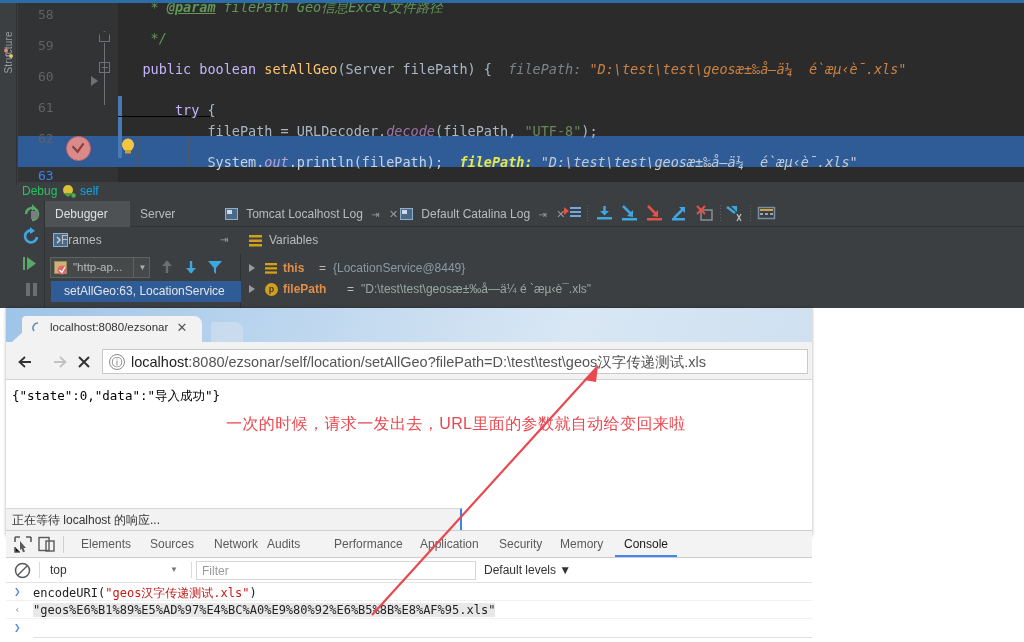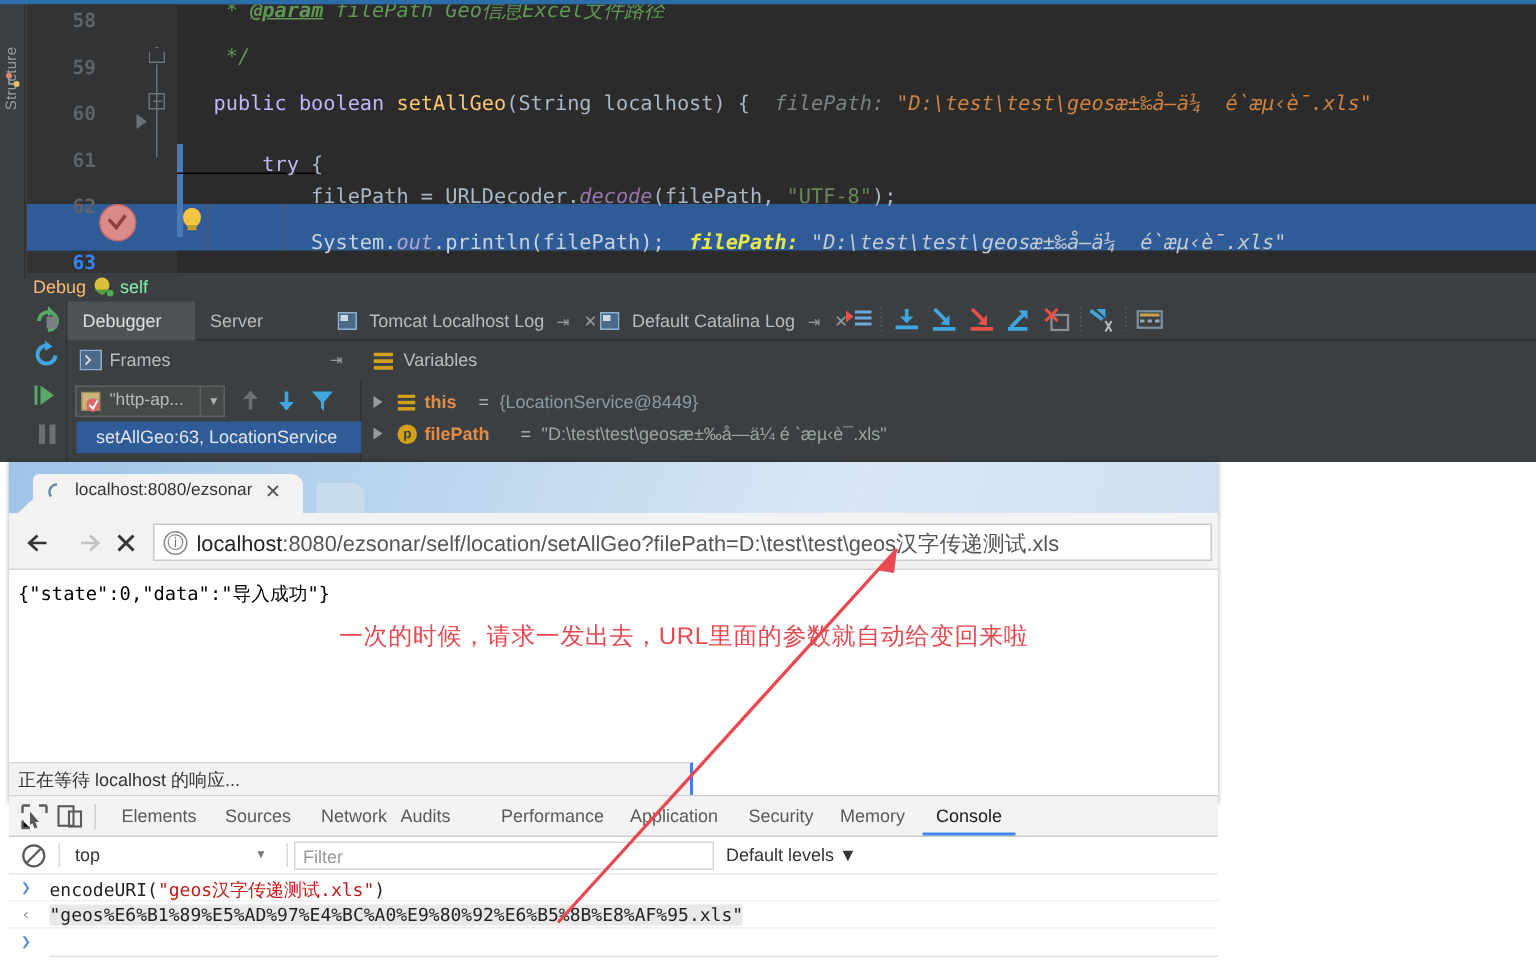--- a/index.html
+++ b/index.html
@@ -13,22 +13,22 @@
   #struct-strip { position:absolute; left:0; top:3px; width:17px; height:182px; background:#3c3f41;
                   border-right:1px solid #2f3133; }
   #struct-label { position:absolute; left:-21px; top:30px; width:64px; height:17px;
                   transform:rotate(-90deg); color:#9b9fa3; font-size:10px; white-space:nowrap;
                   letter-spacing:0.2px; }
   #struct-icon { position:absolute; left:3px; top:45px; width:11px; height:11px; }
 
   #editor { position:absolute; left:18px; top:3px; width:1006px; height:179px; background:#2b2b2b;
             overflow:hidden; }
   #gutter { position:absolute; left:0; top:0; width:100px; height:179px; background:#313335; }
-  .lnum { position:absolute; left:20px; width:26px; text-align:right; color:#606366;
-          font-family:"DejaVu Sans Mono", monospace; font-size:13px;font-weight:bold; }
+  .lnum { position:absolute; left:20px; width:26px; text-align:left; color:#606366;
+          font-family:"DejaVu Sans Mono", monospace; font-size:13px; }
   .codeline { position:absolute; left:100px; white-space:pre; font-family:"DejaVu Sans Mono", monospace;
               font-size:13.5px; height:31px; line-height:31px; }
   .hl-row { position:absolute; left:0; width:1006px; height:31px; background:#2f5b97; }
   .hl-gut { position:absolute; left:0; width:100px; height:31px; background:#2f5b97; }
   .c-kw { color:#c4b5fd; }
   .c-cmt { color:#629755; font-style:italic; }
   .c-cmt-b { color:#629755; font-style:italic; font-weight:bold; text-decoration:underline; }
   .c-txt { color:#a9b7c6; }
   .c-fn  { color:#ffc66d; }
   .c-str { color:#6a8759; }
@@ -42,23 +42,23 @@
   #bluebar-62 { position:absolute; left:100px; top:93px; width:4px; height:62px; background:#4a7ab5; }
   .fold { position:absolute; width:11px; height:11px; border:1px solid #6e7276; }
   #marker-line { position:absolute; left:86px; top:40px; width:1px; height:62px; background:#6e7276; }
   #bp-63 { position:absolute; left:48px; top:133px; width:25px; height:25px; border-radius:50%;
            background:#db8a8a; border:1px solid #c26767; }
   #bulb-63 { position:absolute; left:102px; top:135px; width:16px; height:18px; }
   .vsep { position:absolute; width:1px; background:#4a5a6e; }
 
   
   #dbg-header { position:absolute; left:18px; top:182px; width:1006px; height:19px; background:#3c3f41; }
-  #dbg-title { position:absolute; left:4px; top:2px; color:#fdba74; font-size:12px; }
+  #dbg-title { position:absolute; left:4px; top:2px; color:#22c55e; font-size:12px; }
   #dbg-icon { position:absolute; left:43px; top:2px; width:16px; height:15px; }
-  #dbg-self { position:absolute; left:62px; top:2px; color:#86efac; font-size:12px; }
+  #dbg-self { position:absolute; left:62px; top:2px; color:#0ea5e9; font-size:12px; }
 
   #dbg-left-tb { position:absolute; left:18px; top:201px; width:27px; height:107px; background:#3c3f41;
                  border-right:1px solid #2f3133; }
   .dbg-lbtn { position:absolute; left:3px; width:21px; height:21px; }
 
   #tabstrip { position:absolute; left:45px; top:201px; width:979px; height:26px; background:#3c3f41;
               border-bottom:1px solid #2f3133; }
   .dtab { position:absolute; top:0; height:26px; color:#bbbbbb; font-size:12px; line-height:26px;
           padding:0 10px; white-space:nowrap; }
   .dtab.active { background:#4e5254; color:#e0e0e0; }
@@ -226,21 +226,21 @@
 
     <div class="lnum" style="top:4px;">58</div>
     <div class="lnum" style="top:35px;">59</div>
     <div class="lnum" style="top:66px;">60</div>
     <div class="lnum" style="top:97px;">61</div>
     <div class="lnum" style="top:128px;">62</div>
     <div class="lnum" style="top:165px; color:#3b82f6;">63</div>
 
     <div class="codeline" style="top:-11px;"><span class="c-cmt">    * </span><span class="c-cmt-b">@param</span><span class="c-cmt"> filePath Geo信息Excel文件路径</span></div>
     <div class="codeline" style="top:20px;"><span class="c-cmt">    */</span></div>
-    <div class="codeline" style="top:51px;"><span class="c-kw">   public boolean </span><span class="c-fn">setAllGeo</span><span class="c-txt">(</span><span class="c-txt">String localhost</span><span class="c-txt">) {  </span><span class="c-hint">filePath: </span><span class="c-hintv">"D:\test\test\geosæ±‰å­—ä¼  é`æµ‹è¯.xls"</span></div>
+    <div class="codeline" style="top:51px;"><span class="c-kw">   public boolean </span><span class="c-fn">setAllGeo</span><span class="c-txt">(</span><span class="c-txt">Server filePath</span><span class="c-txt">) {  </span><span class="c-hint">filePath: </span><span class="c-hintv">"D:\test\test\geosæ±‰å­—ä¼  é`æµ‹è¯.xls"</span></div>
     <div class="codeline" style="top:92px;text-decoration:underline;"><span class="c-kw">       try </span><span class="c-txt">{</span></div>
     <div class="codeline" style="top:113px;"><span class="c-txt">           filePath = URLDecoder.</span><span class="c-fld">decode</span><span class="c-txt">(filePath, </span><span class="c-str">"UTF-8"</span><span class="c-txt">);</span></div>
     <div class="codeline" style="top:144px;"><span class="c-hl-txt">           System.</span><span class="c-hl-fld">out</span><span class="c-hl-txt">.println(filePath);  </span><span class="c-hl-hint">filePath: </span><span class="c-hl-hintv">"D:\test\test\geosæ±‰å­—ä¼  é`æµ‹è¯.xls"</span></div>
     <div class="codeline" style="top:175px;"></div>
   </div>
 
   <div id="dbg-header">
     <div id="dbg-title">Debug</div>
     <svg id="dbg-icon" viewBox="0 0 16 15">
       <circle cx="7" cy="6" r="5" fill="#d9c23a"></circle>
@@ -343,21 +343,21 @@
       <rect x="8" y="9" width="3" height="2" fill="#8fa8bc"></rect>
       <rect x="13" y="9" width="3" height="2" fill="#8fa8bc"></rect>
     </svg>
   </div>
 
   <div id="frames-head">
     <svg style="position:absolute;left:8px;top:5px;width:15px;height:14px;" viewBox="0 0 15 14">
       <rect x="0.5" y="0.5" width="14" height="13" fill="#4b6a8a" stroke="#8fb0cc"></rect>
       <path d="M4 4 L7 7 L4 10" stroke="#cfd9e2" fill="none" stroke-width="1.3"></path>
     </svg>
-    <div class="panel-lbl" style="left:28px;">Frames</div>
+    <div class="panel-lbl" style="left:16px;">Frames</div>
     <div style="position:absolute;left:175px;top:6px;color:#9a9a9a;font-size:10px;">⇥</div>
   </div>
   <div id="vars-head">
     <svg style="position:absolute;left:8px;top:7px;width:13px;height:12px;" viewBox="0 0 13 12">
       <rect x="0" y="0" width="13" height="2.5" fill="#d4a017"></rect>
       <rect x="0" y="4.5" width="13" height="2.5" fill="#d4a017"></rect>
       <rect x="0" y="9" width="13" height="2.5" fill="#d4a017"></rect>
     </svg>
     <div class="panel-lbl" style="left:28px;">Variables</div>
   </div>

